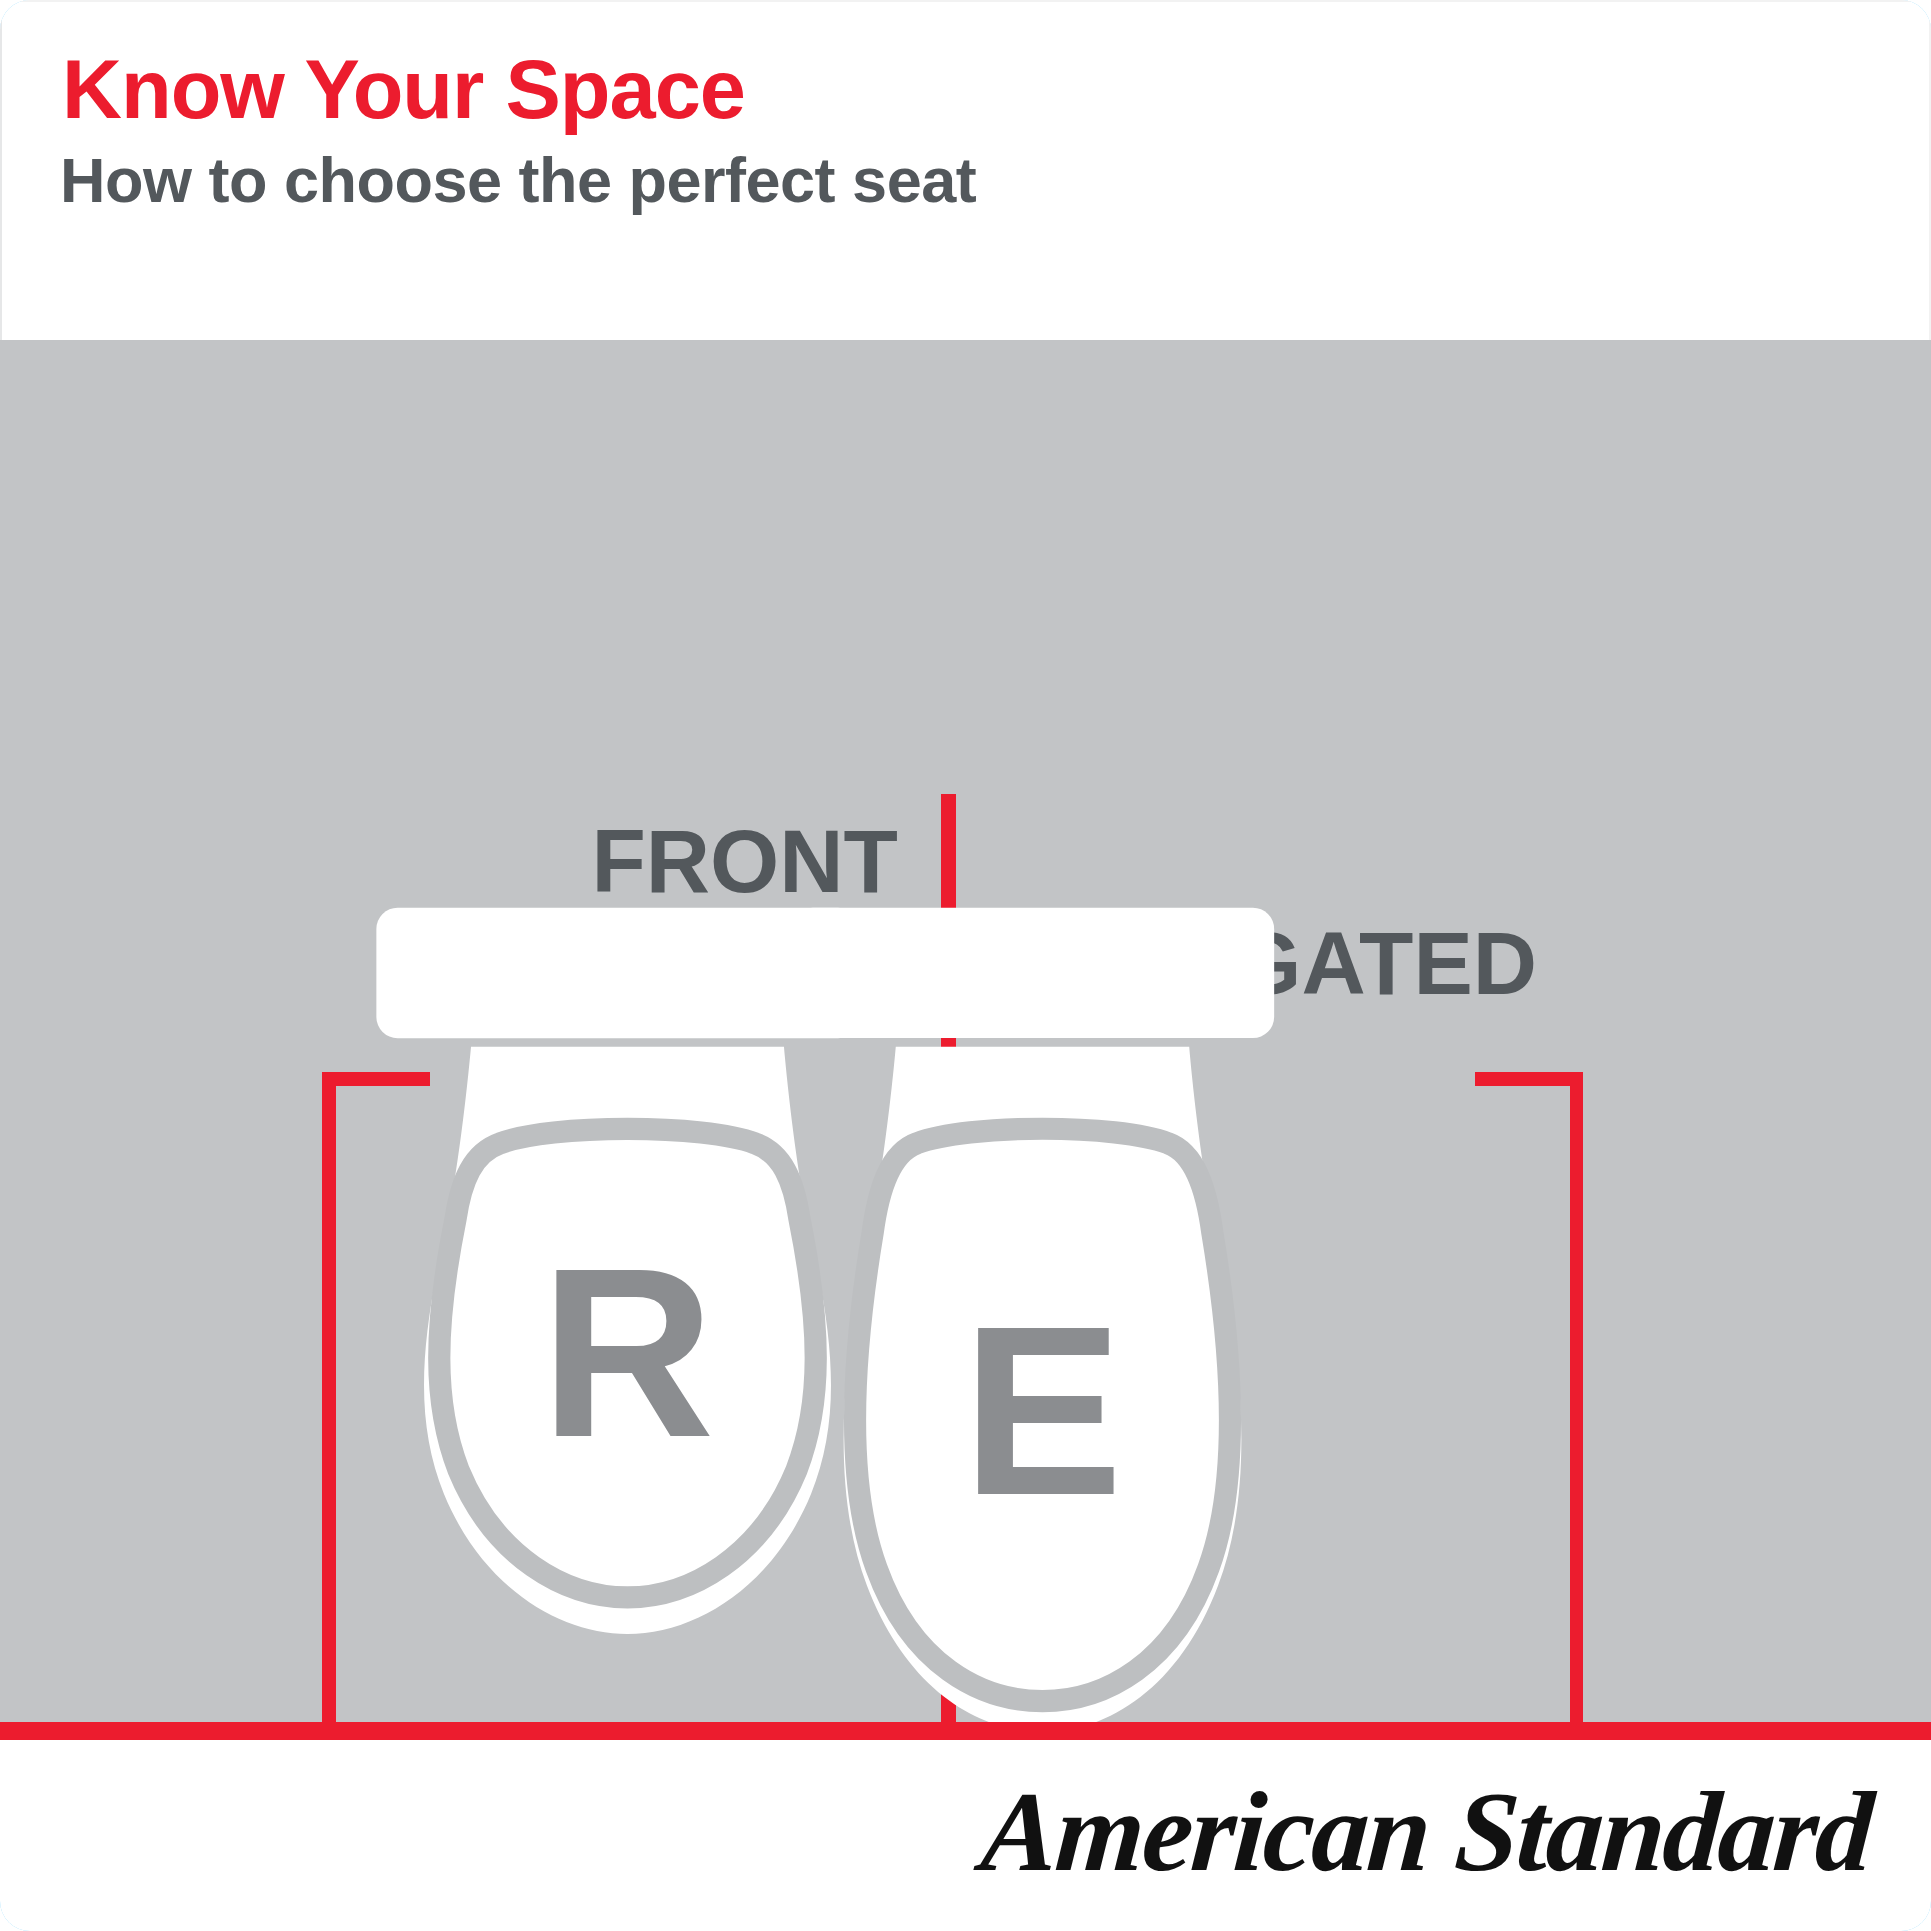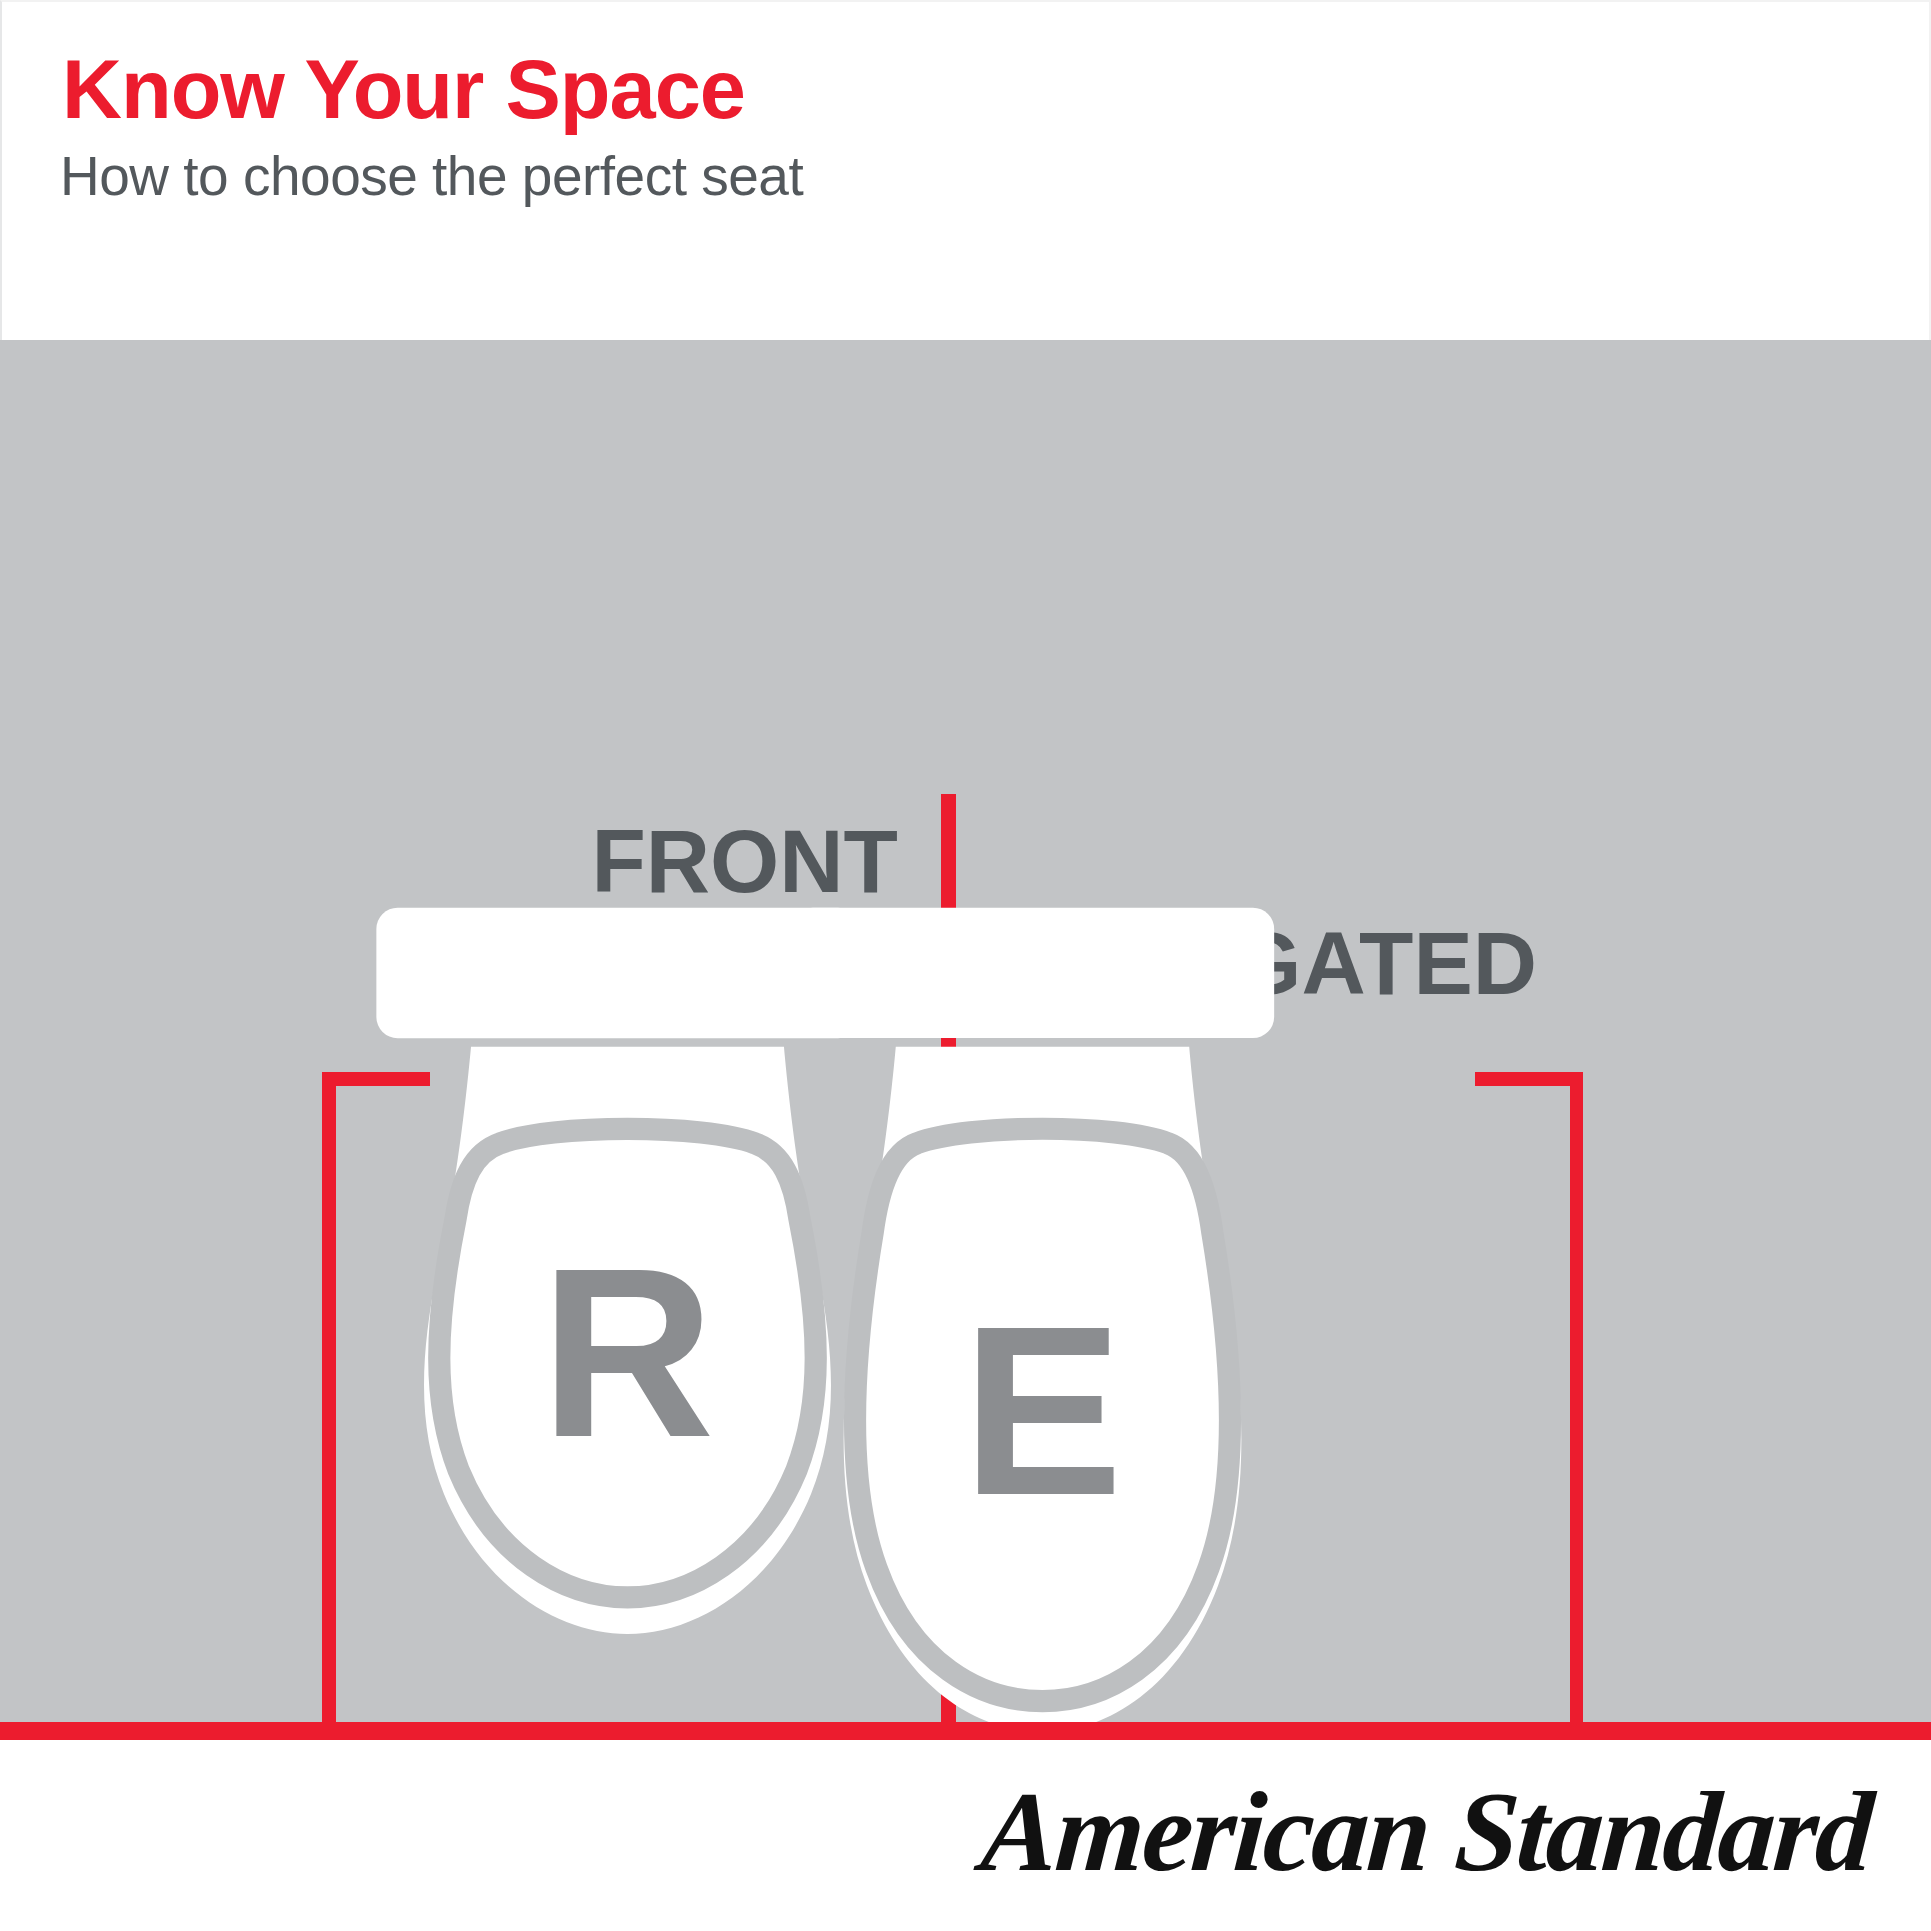--- a/index.html
+++ b/index.html
@@ -2,39 +2,39 @@
 <html><head>
 <meta charset="utf-8">
 <style>
   html,body{margin:0;padding:0;}
   body{
     width:1931px;height:1931px;
     background:#ffffff;
     font-family:"Liberation Sans", sans-serif;
     overflow:hidden;
   }
-  .page{position:relative;width:1931px;height:1931px;overflow:hidden;background:#7dd3fc;}
+  .page{position:relative;width:1931px;height:1931px;overflow:hidden;background:#7dd3fc;border-radius:30px;}
 
   
   .header{
     position:absolute;left:0;top:0;width:1931px;height:340px;
     background:#ffffff;
     box-sizing:border-box;
     border-left:2.9px solid #e6e7e8;
     border-top:2.9px solid #f2f2f2;
     border-right:2.9px solid #f2f2f2;
   }
   .header-title{
     position:absolute;left:60px;top:46px;
     font-size:83px;font-weight:bold;letter-spacing:-1px;
     color:#ec1c2e;line-height:1;white-space:nowrap;
   }
   .header-sub{
     position:absolute;left:58px;top:147px;
-    font-size:55px;font-weight:normal;letter-spacing:-0.5px;
+    font-size:63px;font-weight:bold;letter-spacing:-0.5px;
     color:#53585c;line-height:1;white-space:nowrap;
   }
 
   
   .panel{
     position:absolute;left:0;top:340px;width:1931px;height:1382px;
     background:#c2c4c6;
   }
 
   

